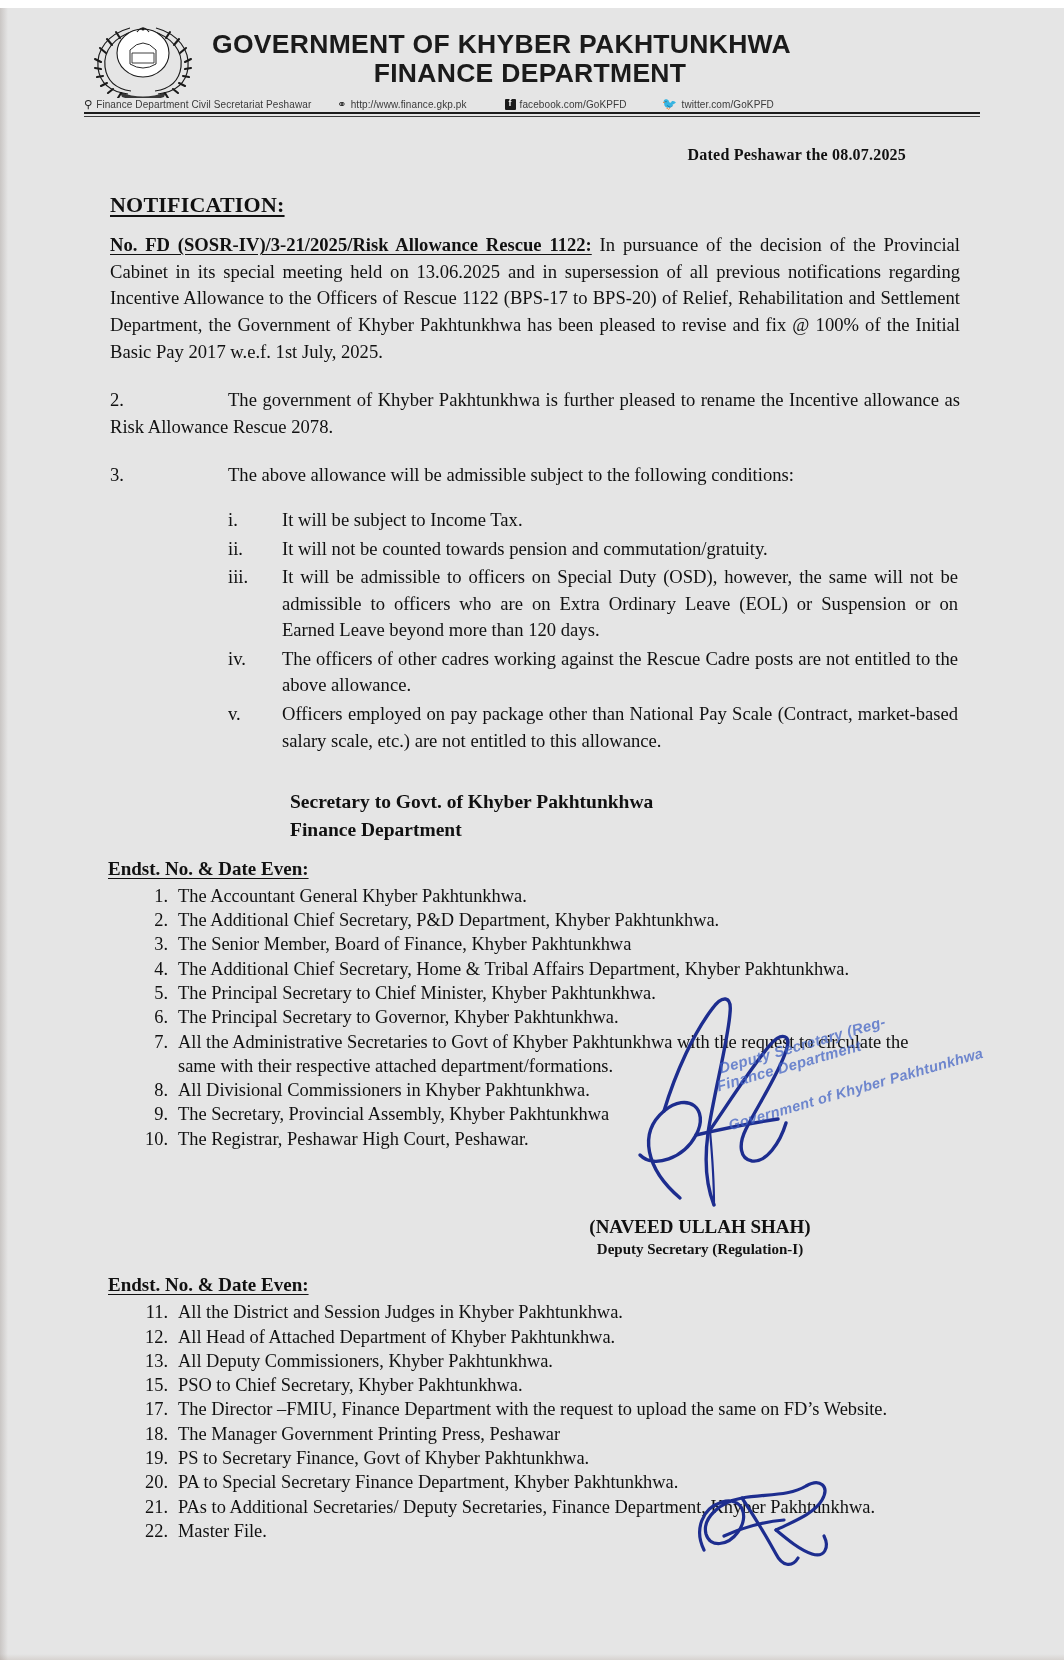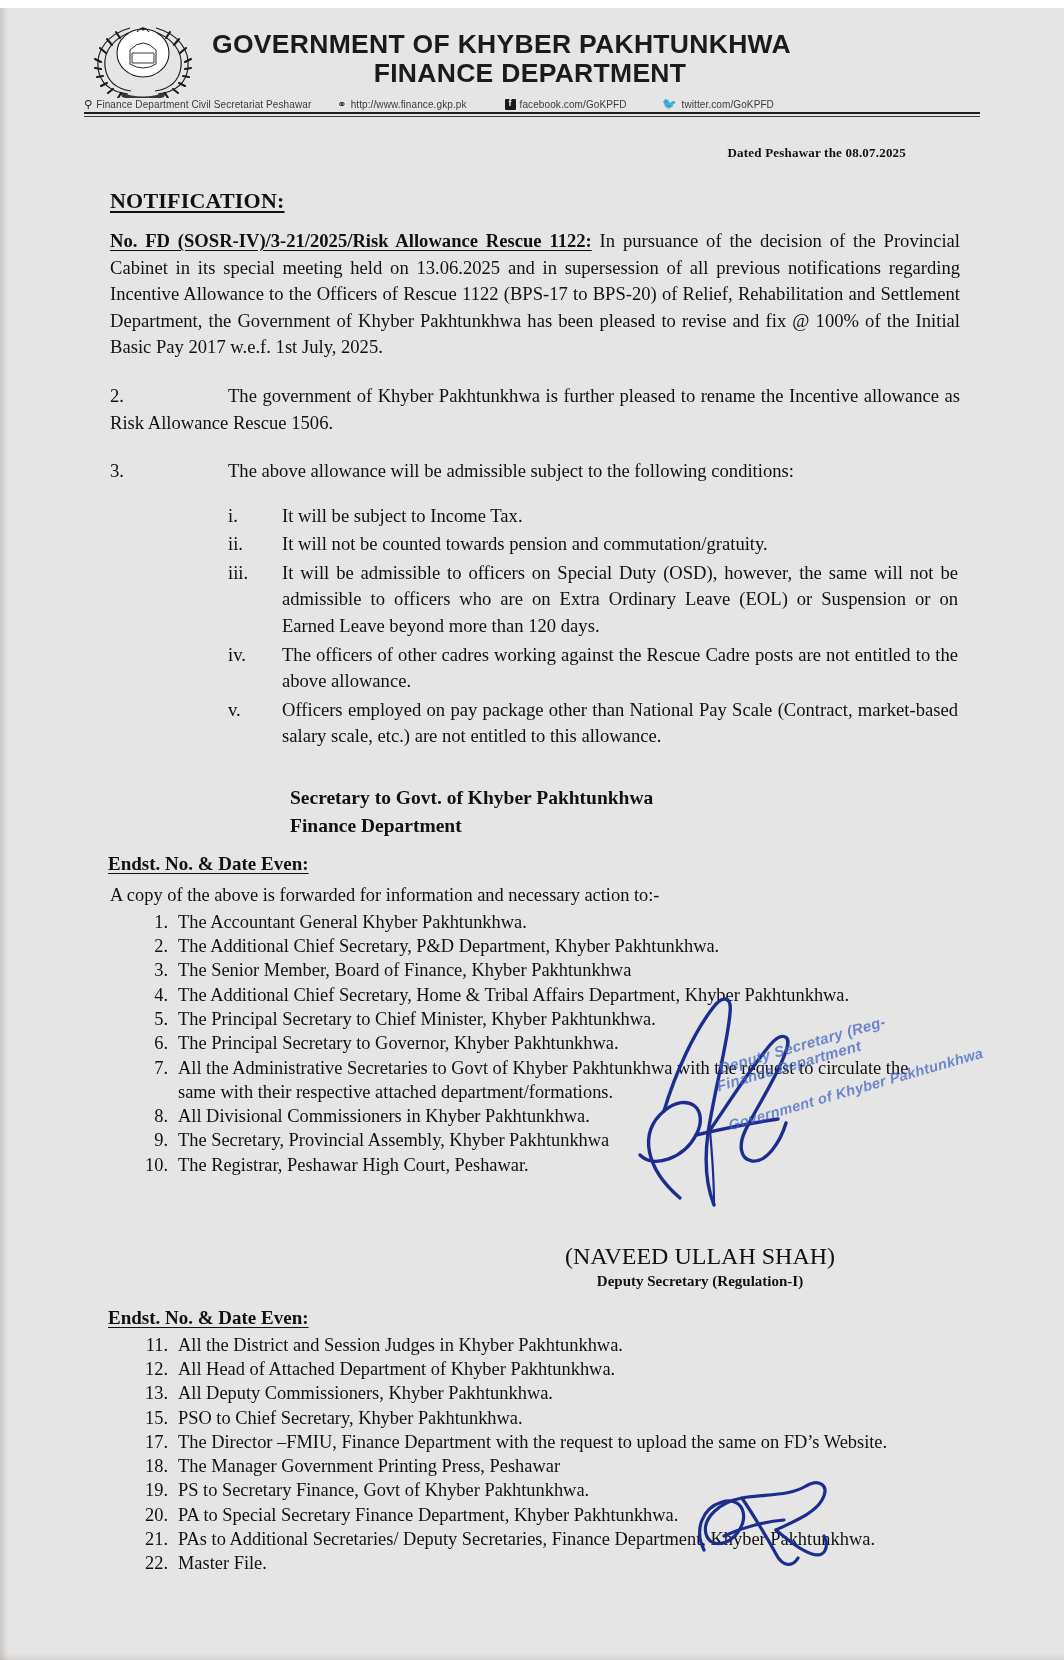--- a/index.html
+++ b/index.html
@@ -111,21 +111,21 @@
   
   .body-wrap {
     position: relative;
     padding: 0 84px 0 110px;
     font-size: 18.6px;
     line-height: 1.43;
   }
   .dateline {
     text-align: right;
     font-weight: 700;
-    font-size: 13px;
+    font-size: 16px;
     margin-top: 28px;
     padding-right: 74px;
     letter-spacing: 0.2px;
   }
   .notif-title {
     margin-top: 22px;
     font-weight: 700;
     font-size: 22px;
     text-decoration: underline;
     text-underline-offset: 3px;
@@ -222,21 +222,21 @@
     box-sizing: border-box;
   }
   .olist .otext { flex: 1; }
 
   .sig2 {
     margin-top: 64px;
     text-align: center;
     padding-left: 310px;
     line-height: 1.3;
   }
-  .sig2 .nm { font-weight: 400; font-size: 24px; }
+  .sig2 .nm { font-weight: 700; font-size: 19px; }
   .sig2 .ds { font-size: 15px; font-weight: bold; }
 
   .endst-head2 {
     font-weight: 700;
     font-size: 19px;
     text-decoration: underline;
     text-underline-offset: 3px;
     margin-top: 12px;
     margin-left: -2px;
   }
@@ -357,21 +357,21 @@
     <div class="dateline">Dated Peshawar the 08.07.2025</div>
 
     <div class="notif-title">NOTIFICATION:</div>
 
     <div class="para1">
       <span class="refno">No. FD (SOSR-IV)/3-21/2025/Risk Allowance Rescue 1122:</span><span> In pursuance of the decision of the Provincial Cabinet in its special meeting held on 13.06.2025 and in supersession of all previous notifications regarding Incentive Allowance to the Officers of Rescue 1122 (BPS-17 to BPS-20) of Relief, Rehabilitation and Settlement Department, the Government of Khyber Pakhtunkhwa has been pleased to revise and fix @ 100% of the Initial Basic Pay 2017 w.e.f. 1st July, 2025.</span>
     </div>
 
     <div class="para-n">
       <span class="num">2.</span>
-      <span class="ptxt">The government of Khyber Pakhtunkhwa is further pleased to rename the Incentive allowance as Risk Allowance Rescue 1506.</span>
+      <span class="ptxt">The government of Khyber Pakhtunkhwa is further pleased to rename the Incentive allowance as Risk Allowance Rescue 2078.</span>
     </div>
 
     <div class="para-n">
       <span class="num">3.</span>
       <span class="ptxt">The above allowance will be admissible subject to the following conditions:</span>
     </div>
 
     <div class="rlist">
       <div class="ritem">
         <span class="rmark">i.</span>
@@ -394,21 +394,20 @@
         <span class="rtext">Officers employed on pay package other than National Pay Scale (Contract, market-based salary scale, etc.) are not entitled to this allowance.</span>
       </div>
     </div>
 
     <div class="sig-block">
       <div>Secretary to Govt. of Khyber Pakhtunkhwa</div>
       <div>Finance Department</div>
     </div>
 
     <div class="endst-head">Endst. No. &amp; Date Even:</div>
-    <div class="endst-sub">A copy of the above is forwarded for information and necessary action to:-</div>
 
     <div class="olist">
       <div class="oitem">
         <span class="onum">1.</span>
         <span class="otext">The Accountant General Khyber Pakhtunkhwa.</span>
       </div>
       <div class="oitem">
         <span class="onum">2.</span>
         <span class="otext">The Additional Chief Secretary, P&amp;D Department, Khyber Pakhtunkhwa.</span>
       </div>

